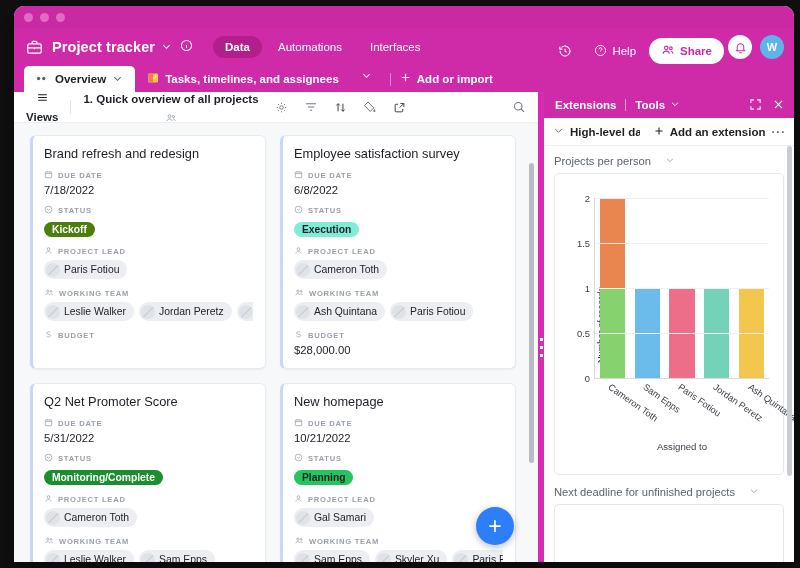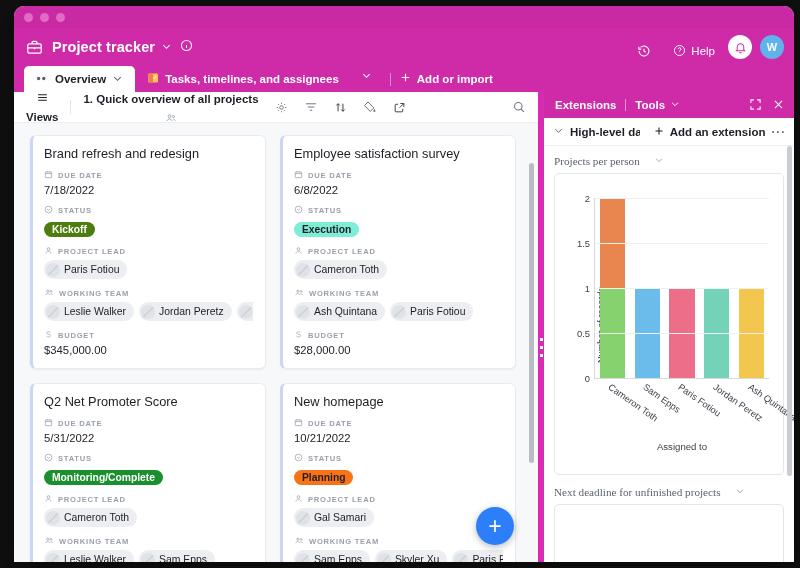--- a/index.html
+++ b/index.html
@@ -223,21 +223,21 @@
     height: 28px; display: flex; align-items: center; gap: 6px;
     padding: 0 8px 0 9px; font-size: 11.5px; color: #1d1f25; font-weight: bold;
     border-bottom: 1px solid #eceef1;
   }
   .ext-sub .name { max-width: 86px; overflow: hidden; white-space: nowrap; }
   .ext-sub .add { display: flex; align-items: center; gap: 5px; margin-left: 7px; white-space: nowrap; }
   .ext-sub .dots3 { margin-left: auto; color: #5c636f; letter-spacing: 1px; }
   .ext-body { flex: 1; padding: 9px 10px 0 10px; overflow: hidden; position: relative; }
   .ext-block-title {
     display: flex; align-items: flex-start; gap: 14px;
-    font-size: 11.2px; color: #5c636f; margin-bottom: 6px; font-family: Liberation Serif, serif;
+    font-size: 11.2px; color: #5c636f; margin-bottom: 6px;
   }
   .chart-box {
     border: 1px solid #e4e6ea; border-radius: 5px;
     height: 302px; background: #fff; padding: 6px 8px 4px 6px;
     margin-bottom: 11px;
   }
   .empty-box {
     border: 1px solid #e4e6ea; border-radius: 5px;
     height: 96px; background: #fff;
   }
@@ -311,38 +311,54 @@
           </svg>
       </span>
       <span class="info-ic">
         <svg width="13" height="13" viewBox="0 0 24 24" fill="none" stroke="#fff" stroke-width="1.9">
           <circle cx="12" cy="12" r="9.3"></circle>
             <path d="M12 7.4v.2"></path>
             <path d="M12 11v5.6"></path>
         </svg>
       </span>
 
+      <div class="hdr-tabs">
+        <div class="hdr-tab active">Data</div>
+        <div class="hdr-tab">Automations</div>
+        <div class="hdr-tab">Interfaces</div>
+      </div>
 
       <div class="hdr-right">
         <div class="hdr-btn">
           <svg width="14" height="14" viewBox="0 0 24 24" fill="none" stroke="#fff" stroke-width="1.8">
             <path d="M3.5 12a8.5 8.5 0 1 0 2.6-6.1"></path>
               <path d="M3.2 4.6v4.2h4.2"></path>
               <path d="M12 8v4.4l3 1.8"></path>
           </svg>
         </div>
         <div class="hdr-btn">
           <span>
             <svg width="13" height="13" viewBox="0 0 24 24" fill="none" stroke="#fff" stroke-width="1.8">
               <circle cx="12" cy="12" r="9.3"></circle>
                 <path d="M9.6 9.4a2.5 2.5 0 114 2.1c-.9.7-1.6 1.1-1.6 2.3"></path>
                 <path d="M12 17.2v.2"></path>
             </svg>
           </span>
           <span>Help</span>
+        </div>
+        <div class="hdr-btn share-btn">
+          <span>
+            <svg width="14" height="14" viewBox="0 0 24 24" fill="none" stroke="#cf2aa8" stroke-width="1.9">
+              <circle cx="9" cy="8.3" r="3"></circle>
+                <path d="M3.6 18.4c.5-2.9 2.8-4.5 5.4-4.5s4.9 1.6 5.4 4.5"></path>
+              <circle cx="17" cy="9" r="2.3"></circle>
+                <path d="M16.4 14.2c2.1.1 3.7 1.6 4.1 4"></path>
+            </svg>
+          </span>
+          <span>Share</span>
         </div>
         <div class="bell">
           <svg width="13" height="13" viewBox="0 0 24 24" fill="none" stroke="#cf2aa8" stroke-width="1.9">
             <path d="M18 16.2V11a6 6 0 10-12 0v5.2L4.3 18.2h15.4z"></path>
               <path d="M10.2 20.6a2 2 0 003.6 0"></path>
           </svg>
         </div>
         <div class="avatar">W</div>
       </div>
     </div>
@@ -508,21 +524,21 @@
                     <span>Jordan Peretz</span>
                   </span>
                   <span class="chip">
                     <span class="ava"></span>
                   </span>
                 </div><div class="fld-label">
                   <span><svg width="9" height="9" viewBox="0 0 24 24" fill="none" stroke="#9aa0ab" stroke-width="2">
                       <path d="M17 6.5c-1.2-1.3-3-2-5-2-2.8 0-4.8 1.3-4.8 3.3 0 4.6 10.2 2.2 10.2 7 0 2.2-2.3 3.7-5.4 3.7-2.3 0-4.2-.8-5.4-2.2"></path>
                     </svg></span>
                   <span>BUDGET</span>
-                </div><div class="fld-val" style="margin-bottom: 0px;">$345,000.00</div></div>
+                </div></div>
               <div class="card"><div class="card-title">Employee satisfaction survey</div><div class="fld-label">
                   <span><svg width="9" height="9" viewBox="0 0 24 24" fill="none" stroke="#9aa0ab" stroke-width="2">
                       <rect x="3.5" y="5" width="17" height="15.5" rx="2"></rect>
                       <path d="M3.5 9.5h17M8 3.5v3M16 3.5v3"></path>
                     </svg></span>
                   <span>DUE DATE</span>
                 </div><div class="fld-val">6/8/2022</div><div class="fld-label">
                   <span><svg width="9" height="9" viewBox="0 0 24 24" fill="none" stroke="#9aa0ab" stroke-width="2">
                       <circle cx="12" cy="12" r="9"></circle>
                       <path d="M8 10.5l4 3.5 4-3.5"></path>
@@ -608,21 +624,21 @@
                       <rect x="3.5" y="5" width="17" height="15.5" rx="2"></rect>
                       <path d="M3.5 9.5h17M8 3.5v3M16 3.5v3"></path>
                     </svg></span>
                   <span>DUE DATE</span>
                 </div><div class="fld-val">10/21/2022</div><div class="fld-label">
                   <span><svg width="9" height="9" viewBox="0 0 24 24" fill="none" stroke="#9aa0ab" stroke-width="2">
                       <circle cx="12" cy="12" r="9"></circle>
                       <path d="M8 10.5l4 3.5 4-3.5"></path>
                     </svg></span>
                   <span>STATUS</span>
-                </div><div class="badge" style="background: #f97316; color: rgb(29, 31, 37);">Planning</div><div class="fld-label">
+                </div><div class="badge" style="background: #22c55e; color: rgb(29, 31, 37);">Planning</div><div class="fld-label">
                   <span><svg width="9" height="9" viewBox="0 0 24 24" fill="none" stroke="#9aa0ab" stroke-width="2">
                       <circle cx="12" cy="8" r="3.6"></circle>
                       <path d="M5 20c.7-3.8 3.6-6 7-6s6.3 2.2 7 6"></path>
                     </svg></span>
                   <span>PROJECT LEAD</span>
                 </div><div class="chips">
                   <span class="chip">
                     <span class="ava"></span>
                     <span>Gal Samari</span>
                   </span>

